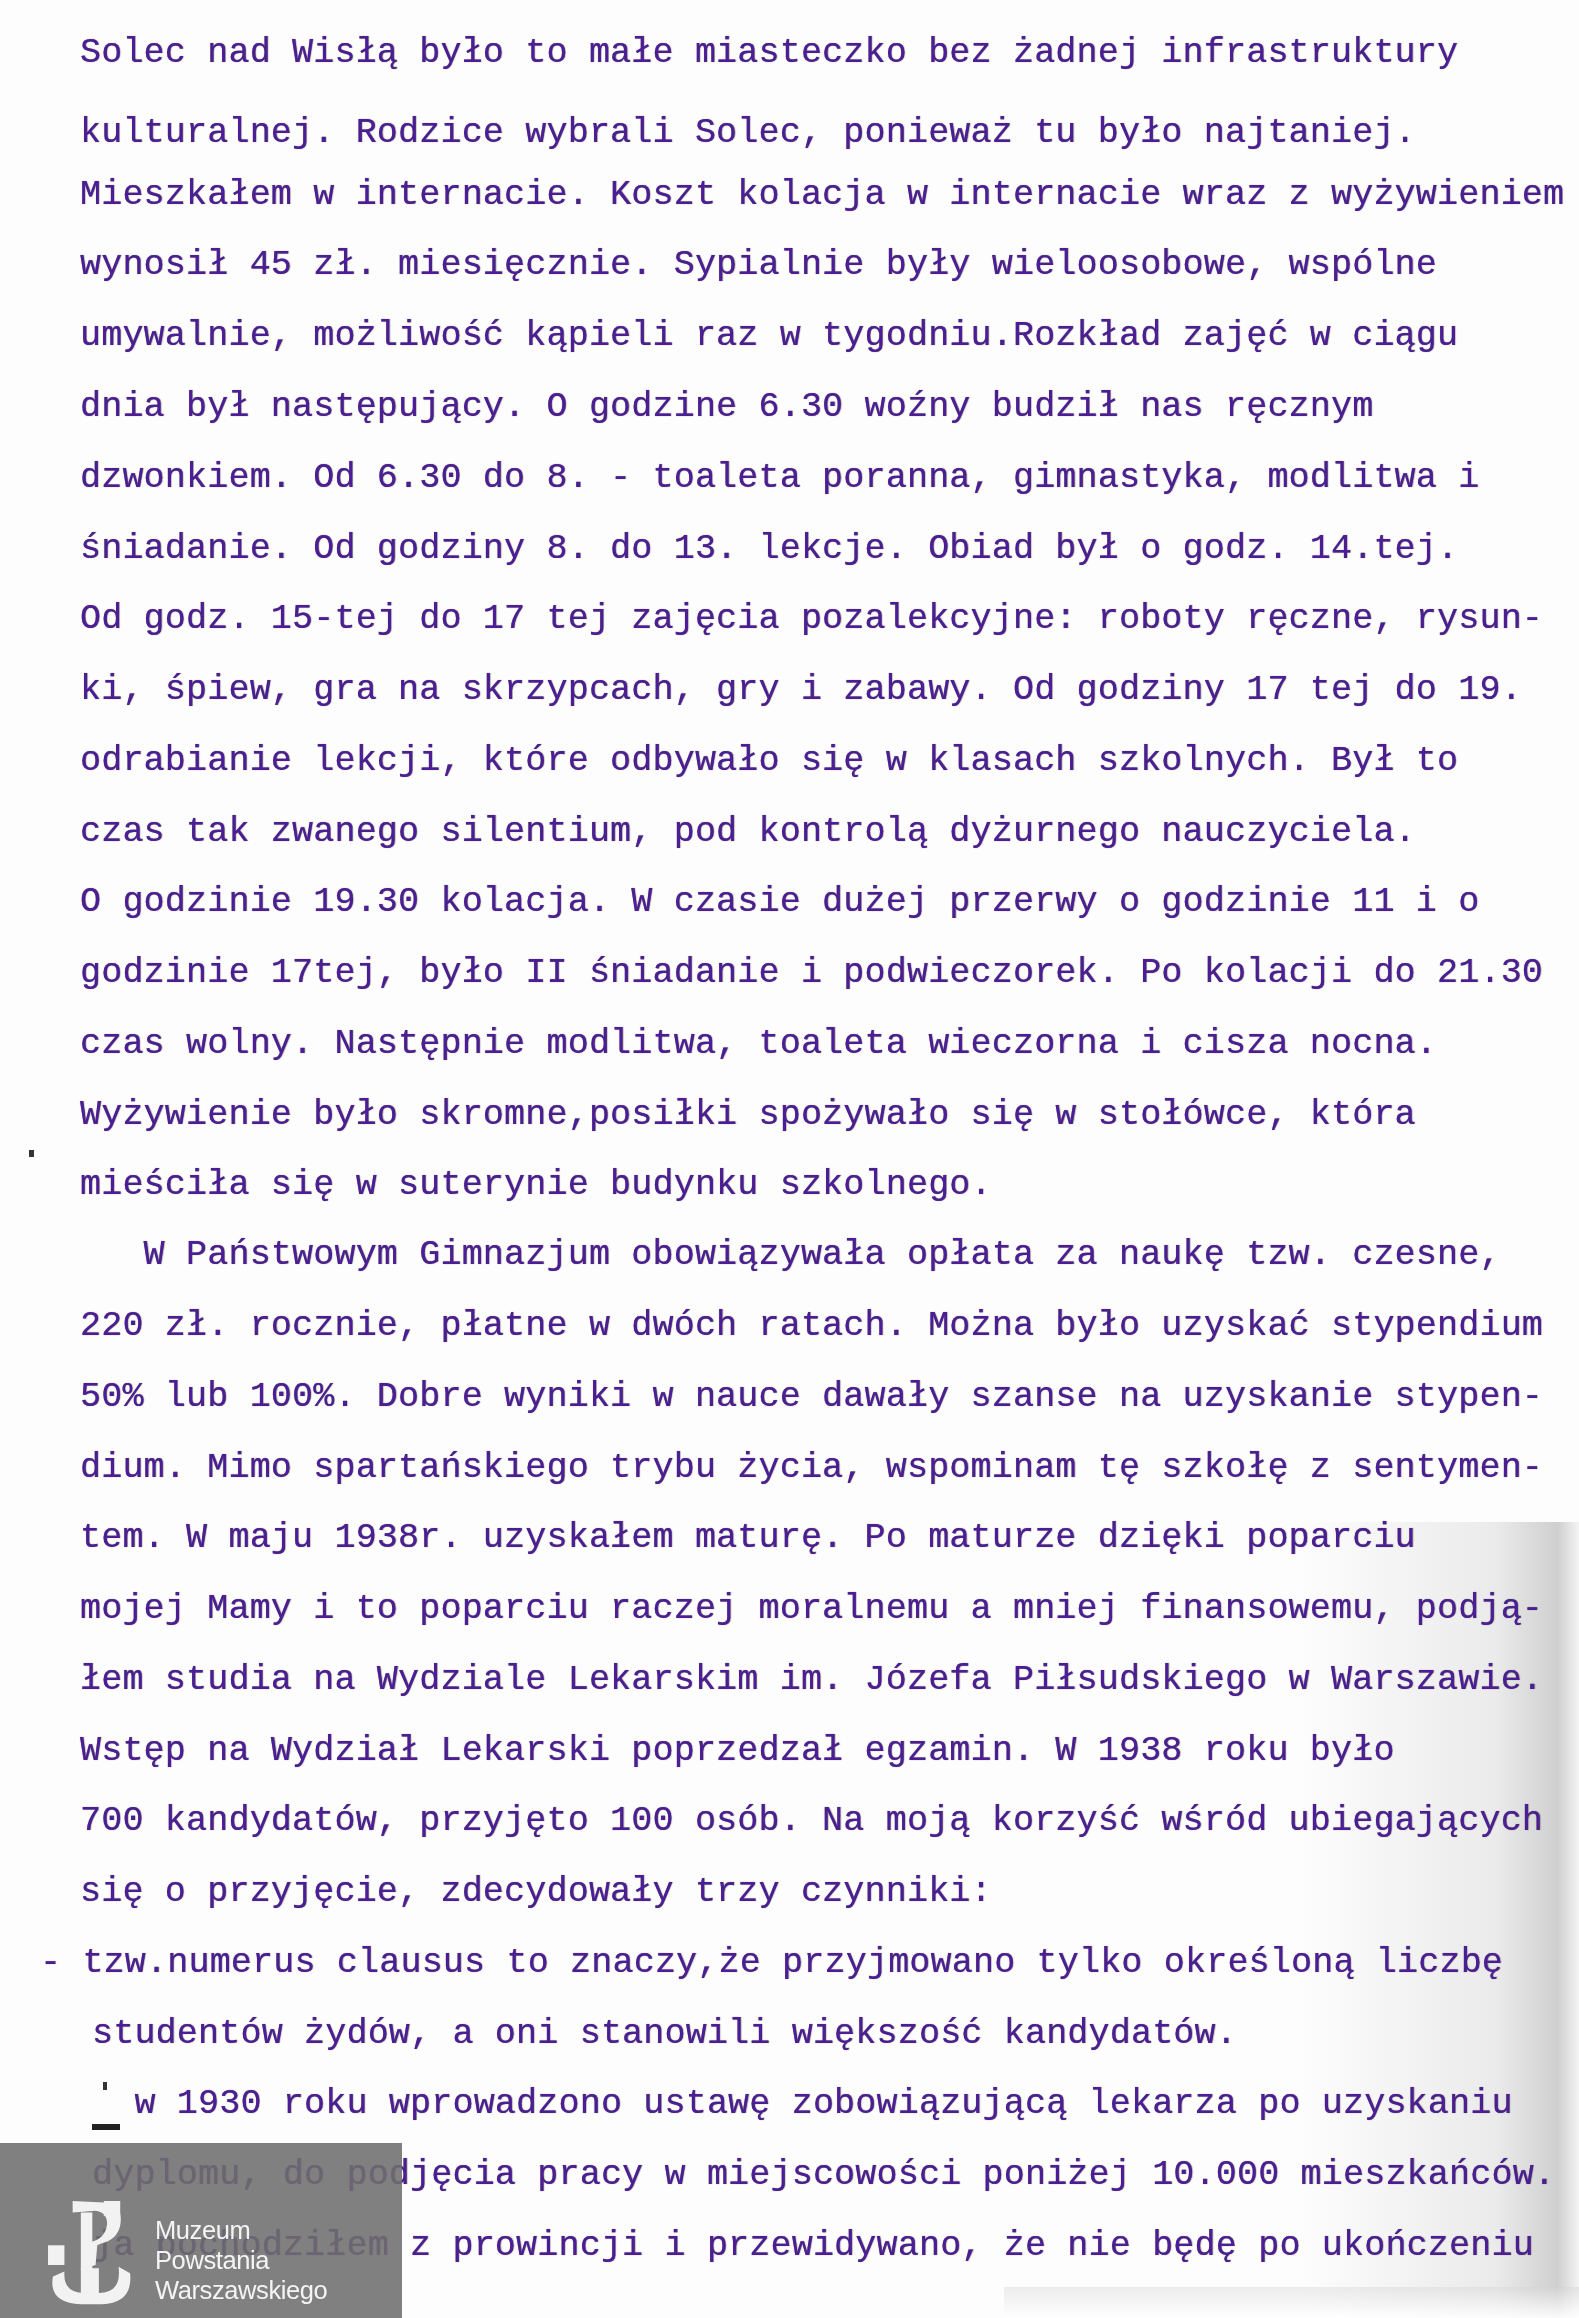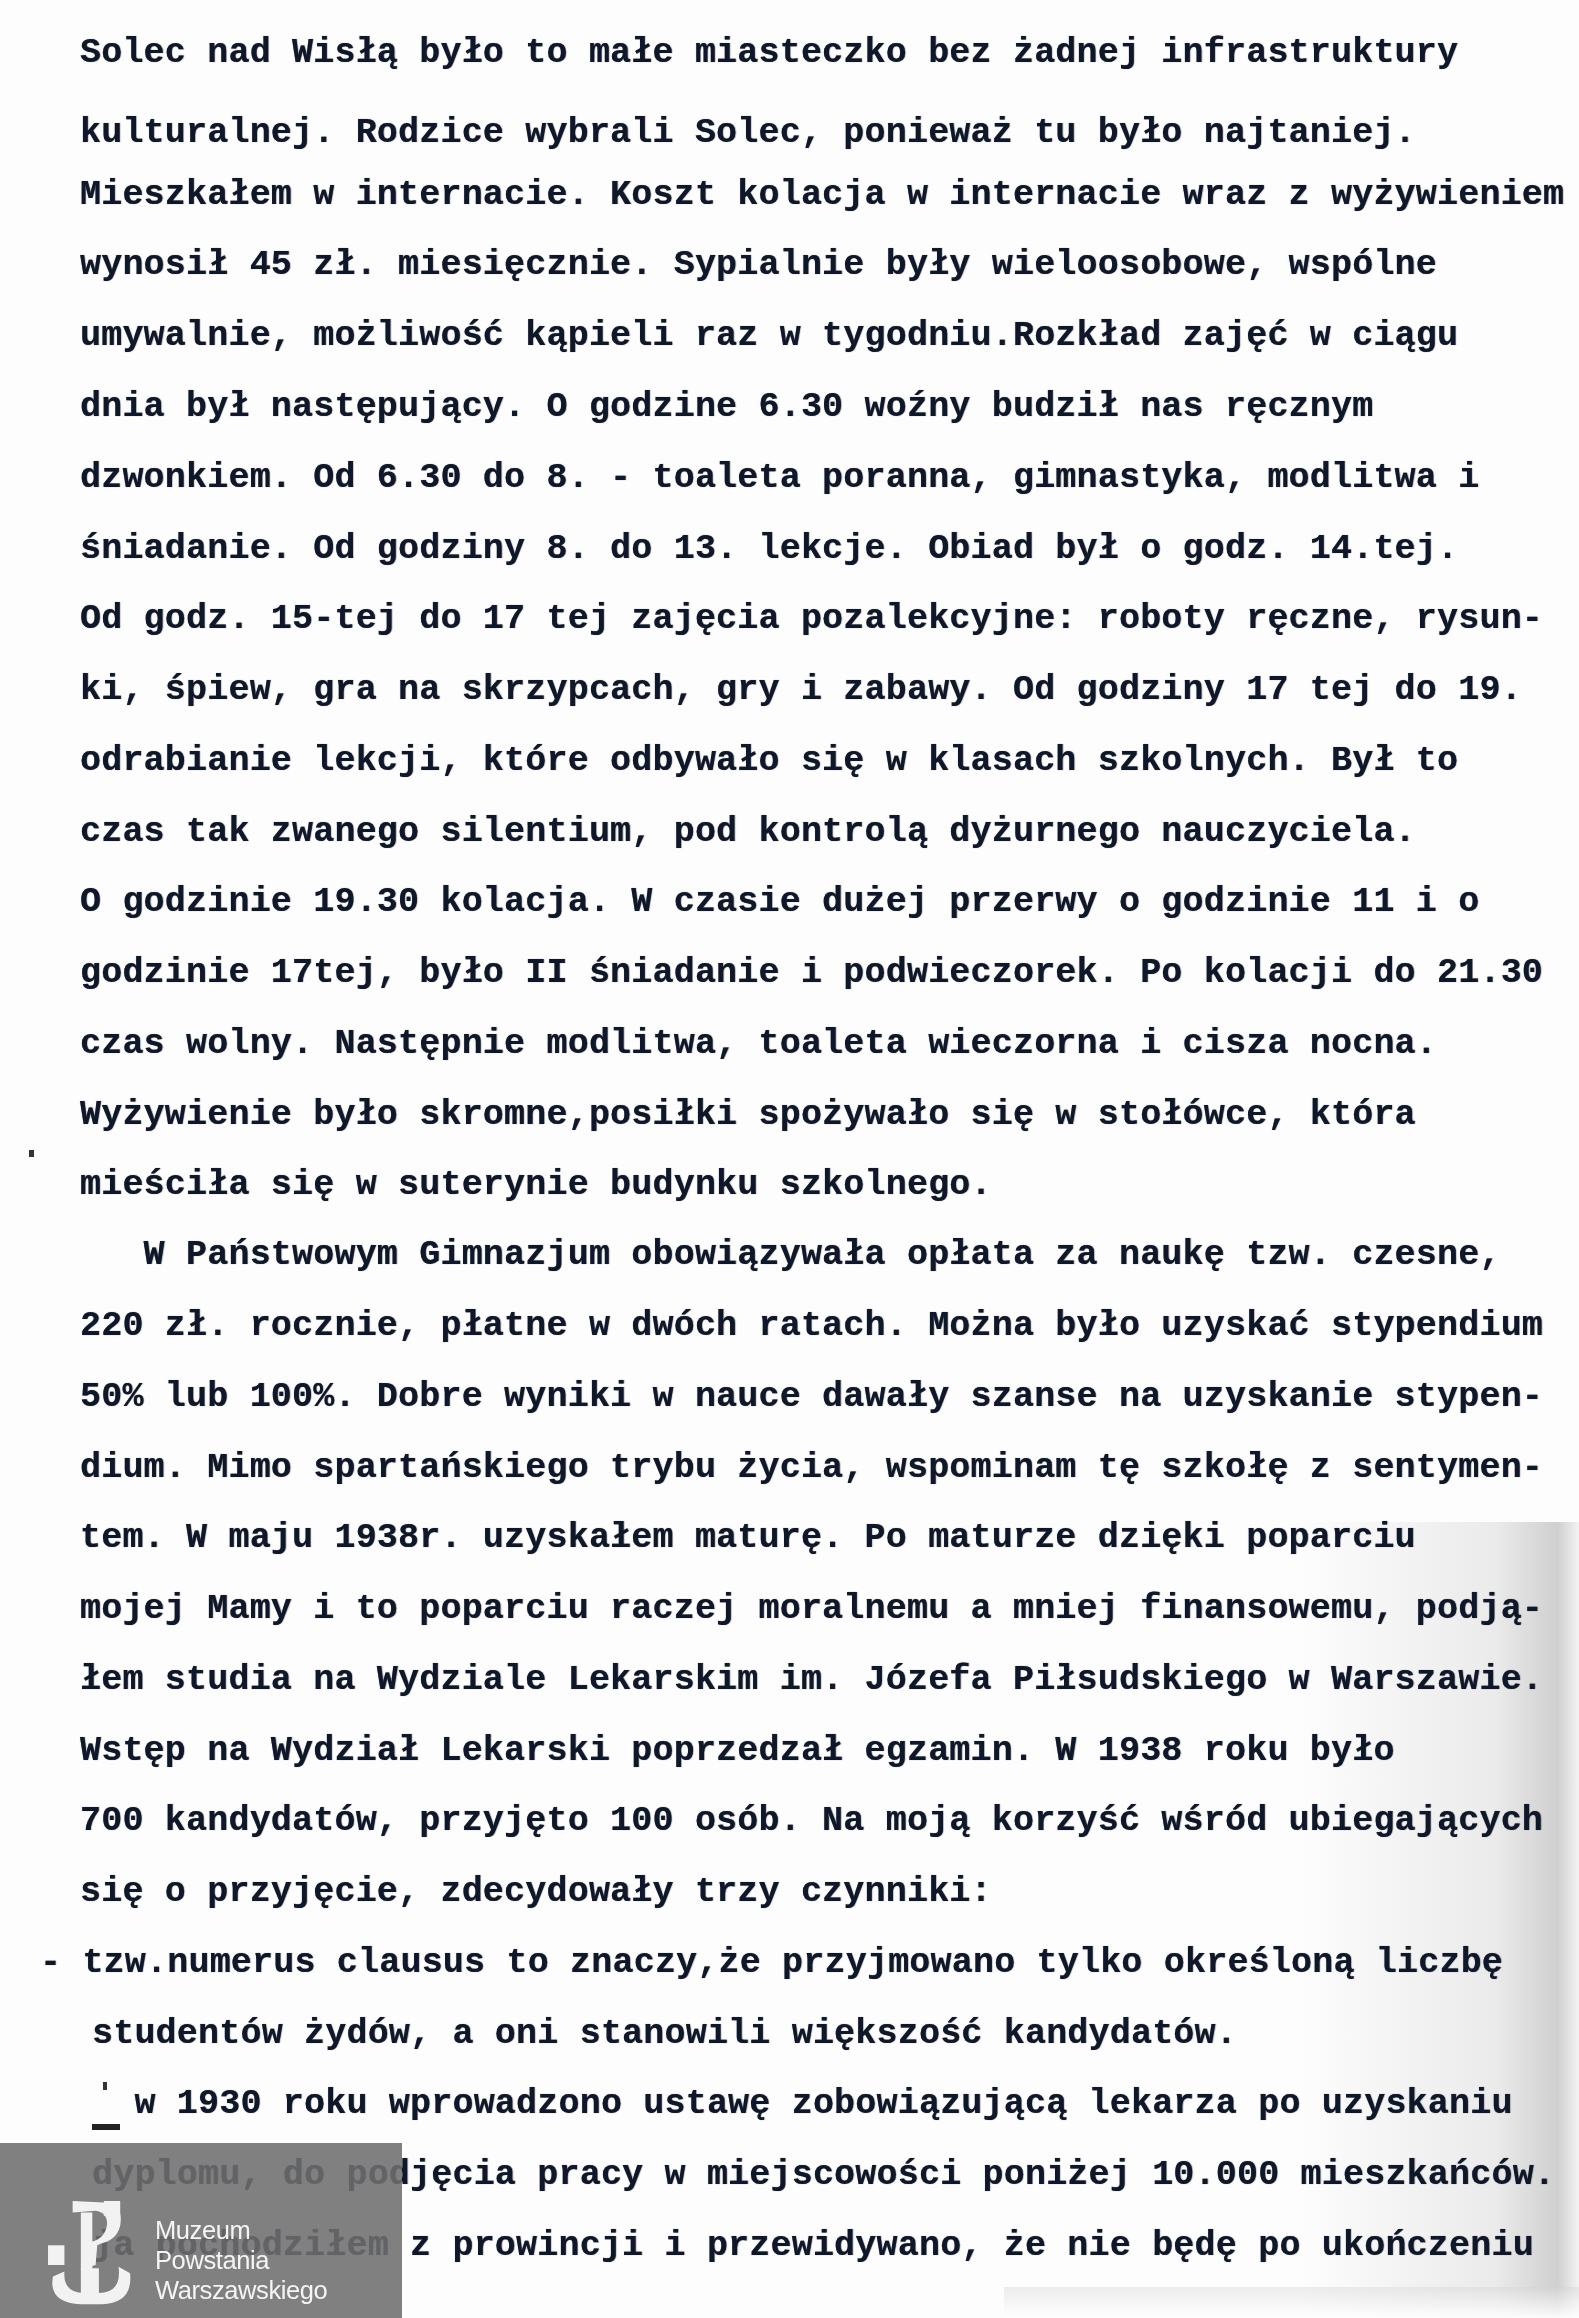--- a/index.html
+++ b/index.html
@@ -34,22 +34,22 @@
       width: 576px;
       height: 31px;
       background: linear-gradient(to bottom, rgba(210,210,210,0.4), rgba(255,255,255,0.9));
       pointer-events: none;
     }
     .line {
       position: absolute;
       left: 80px;
       font-family: "Liberation Mono", "DejaVu Sans Mono", monospace;
       font-size: 35px;
-      font-weight: bold;
-      color: #0f172a;
+      font-weight: normal;
+      color: #4c1d95;
       white-space: pre;
       letter-spacing: 0.2px;
       line-height: 1;
       text-shadow: 0 0 0.8px rgba(0,0,0,0.55), 0.8px 0 0.8px rgba(0,0,0,0.25);
     }
     .dot-mark {
       position: absolute;
       width: 5px; height: 6.6px;
       background: #333;
     }

